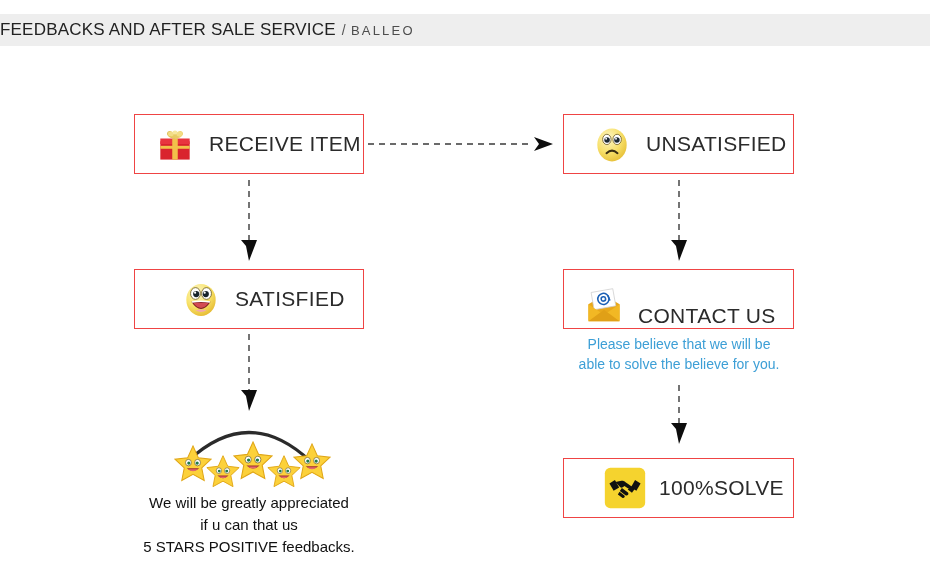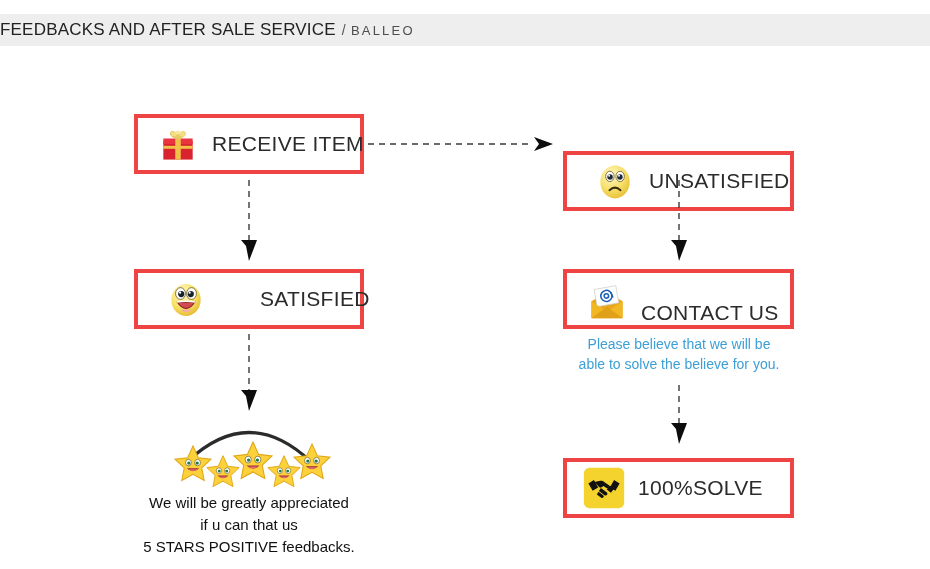--- a/index.html
+++ b/index.html
@@ -40,21 +40,21 @@
   .header-brand {
     font-size: 13px;
     color: #4d4d4d;
     letter-spacing: 2.2px;
   }
 
   
   .flow-box {
     position: absolute;
     box-sizing: border-box;
-    border: 4px solid #ef4444;
+    border: 1px solid #ef4444;
     background: #ffffff;
     display: flex;
     align-items: center;
     padding-left: 18px;
   }
   .flow-box .box-label {
     font-size: 21px;
     color: #2b2b2b;
     letter-spacing: 0.3px;
     white-space: nowrap;
@@ -66,23 +66,23 @@
     flex: 0 0 auto;
     display: block;
   }
 
   #box-receive-item  { left: 134px; top: 114px; width: 230px; height: 60px; }
   #box-unsatisfied   { left: 563px; top: 114px; width: 231px; height: 60px; }
   #box-satisfied     { left: 134px; top: 269px; width: 230px; height: 60px; }
   #box-contact-us    { left: 563px; top: 269px; width: 231px; height: 60px; align-items: flex-end; }
   #box-solve         { left: 563px; top: 458px; width: 231px; height: 60px; }
 
-  #box-satisfied  { padding-left: 26px; gap: 40px; }
-  #box-solve      { padding-left: 15px; }
-  #box-unsatisfied{ padding-left: 26px; margin-top: 37px; }
+  #box-satisfied  { padding-left: 44px; }
+  #box-solve      { padding-left: 39px; }
+  #box-unsatisfied{ padding-left: 26px; }
 
   
   .arrow-layer {
     position: absolute;
     left: 0; top: 0;
     width: 930px; height: 569px;
     pointer-events: none;
   }
 
   

